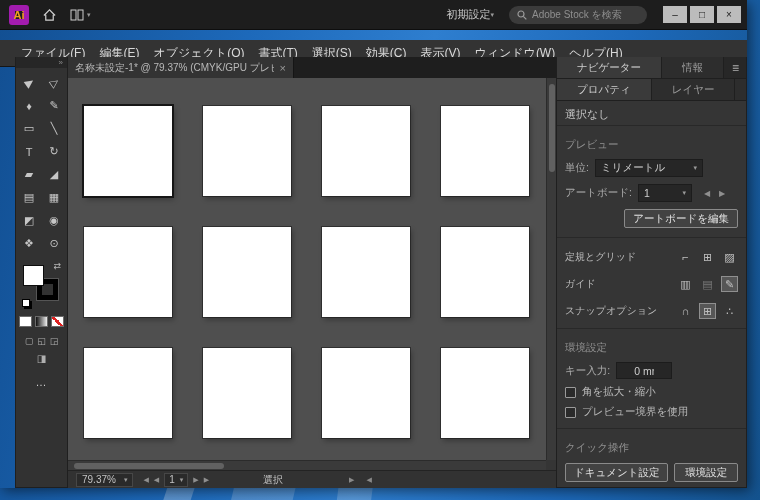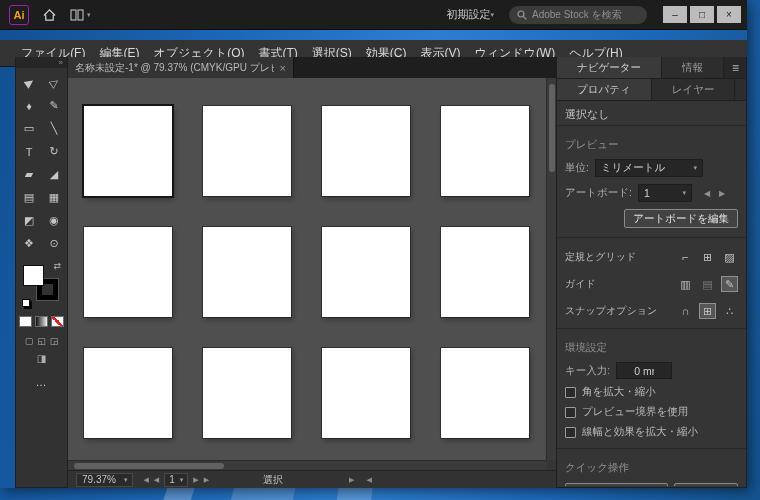--- a/index.html
+++ b/index.html
@@ -6,21 +6,21 @@
 html,body{width:760px;height:500px;overflow:hidden}
 body{font-family:"Liberation Sans","DejaVu Sans",sans-serif;position:relative;background:#1d69ba}
 .desktop{position:absolute;inset:0;background:linear-gradient(100deg,#124f92 0%,#1d69ba 30%,#2e7ecf 52%,#1d69ba 75%,#14538f 100%)}
 .beam{position:absolute;background:linear-gradient(to top,rgba(255,255,255,.30),rgba(255,255,255,0))}
 .b1{left:190px;bottom:-30px;width:26px;height:220px;transform:rotate(18deg)}
 .b2{left:255px;bottom:-30px;width:60px;height:260px;transform:rotate(13deg);opacity:.7}
 .b3{left:345px;bottom:-40px;width:34px;height:210px;transform:rotate(7deg);opacity:.8}
 .app{position:absolute;left:0;top:0;width:747px;height:488px;box-shadow:3px 3px 12px rgba(0,0,0,.5)}
 
 .titlebar{position:absolute;left:0;top:0;width:747px;height:30px;background:#1d1d1d;display:flex;align-items:center;border-bottom:1px solid #0e0e0e}
-.ai-logo{width:20px;height:20px;margin-left:9px;border:1px solid #a21caf;border-radius:3px;color:#f0a01e;font-weight:bold;font-size:11px;display:flex;align-items:center;justify-content:center;flex:none}
+.ai-logo{width:20px;height:20px;margin-left:9px;border:6px solid #a21caf;border-radius:3px;color:#f0a01e;font-weight:bold;font-size:11px;display:flex;align-items:center;justify-content:center;flex:none}
 .tb-ic{margin-left:13px;display:flex;align-items:center;gap:3px;color:#cfcfcf;flex:none}
 .tb-ic svg{display:block}
 .dd-arr{font-size:7px;color:#9a9a9a}
 .workspace{margin-left:auto;display:flex;align-items:center;gap:0;color:#c9c9c9;font-size:11px}
 .search{margin-left:15px;width:138px;height:18px;background:#3b3b3b;border-radius:9px;display:flex;align-items:center;padding:0 8px;gap:5px}
 .search input{background:transparent;border:none;outline:none;color:#bdbdbd;font-size:10px;width:100%}
 .search input::placeholder{color:#8f8f8f}
 .win-controls{display:flex;gap:3px;margin-left:16px;margin-right:6px}
 .wc{width:24px;height:17px;background:#bcbcbc;color:#1c1c1c;font-size:10px;display:flex;align-items:center;justify-content:center}
 
@@ -327,24 +327,20 @@
         </div>
 
         <div class="cbrow">
           <span class="cb"></span>
           <span>角を拡大・縮小</span>
         </div>
         <div class="cbrow">
           <span class="cb"></span>
           <span>プレビュー境界を使用</span>
         </div>
-        <div class="cbrow">
-          <span class="cb"></span>
-          <span>線幅と効果を拡大・縮小</span>
-        </div>
 
         <div class="hr"></div>
 
         <div class="sec-title">クイック操作</div>
         <div class="qa-buttons">
           <div class="btn">ドキュメント設定</div>
           <div class="btn">環境設定</div>
         </div>
       </div>
     </div>

